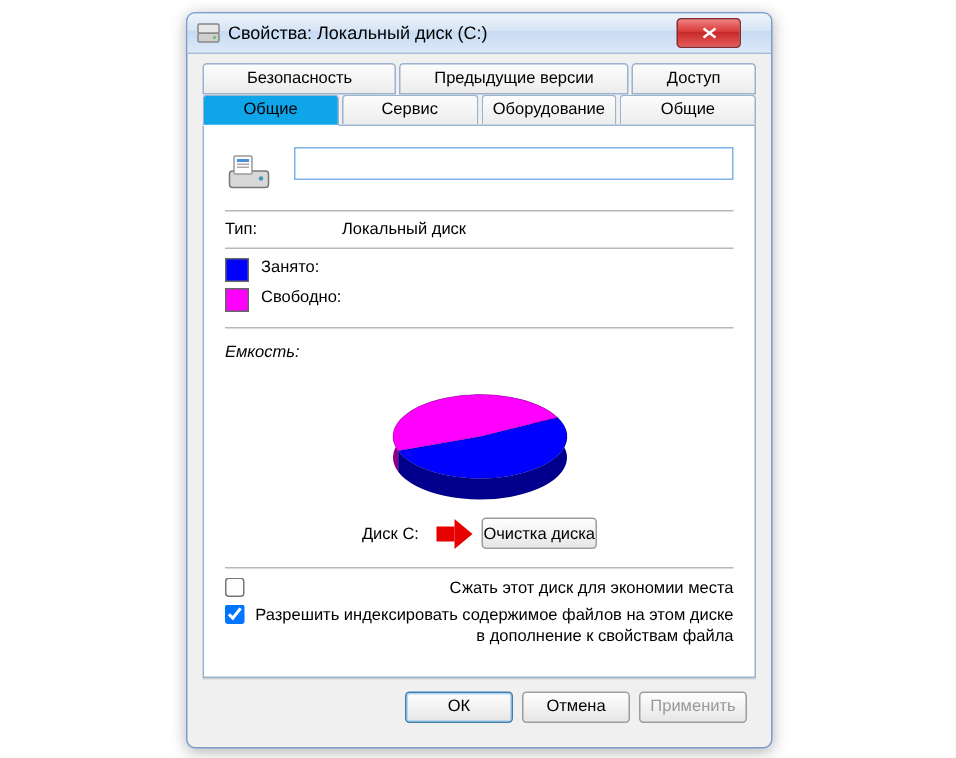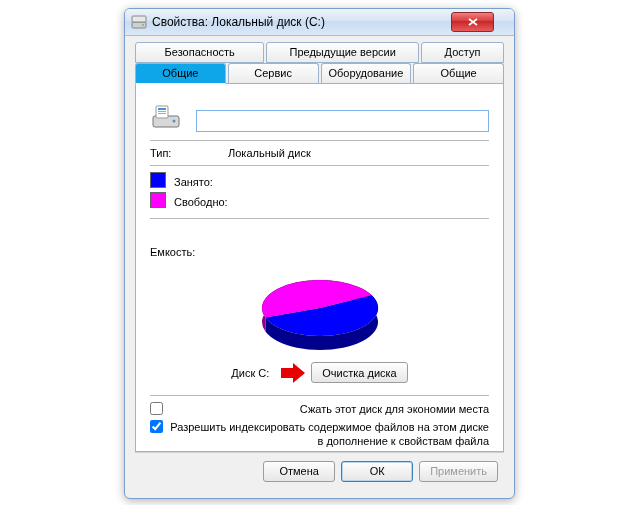--- a/index.html
+++ b/index.html
@@ -88,44 +88,44 @@
   .tabcontent {
     flex: 1;
     border: 1px solid #9bb3cf;
     background: #fff;
     margin-top: 0;
     padding: 14px 14px 8px 14px;
     box-sizing: border-box;
     position: relative;
     overflow: hidden;
   }
-  .row { display: flex; align-items: flex-end; }
+  .row { display: flex; align-items: flex-start; }
   .drive-row { height: 34px; margin-bottom: 8px; }
   .drive-icon { width: 32px; height: 32px; margin-right: 14px; }
   .name-input {
     flex: 1;
     height: 20px;
     border: 1px solid #7eb4ea;
     background: #fff;
     padding: 0 3px;
     font-size: 11px;
   }
   hr.sep { border: none; border-top: 1px solid #b8b8b8; margin: 6px 0; }
   .label-col { width: 78px; color: #000; }
   .swatch { width: 14px; height: 14px; border: 1px solid #666; margin-right: 8px; }
-  .capacity-label { margin-top: 27px; margin-bottom: 4px; }
+  .capacity-label { margin-top: 10px; margin-bottom: 4px; font-style: italic; }
   .pie-wrap { height: 96px; display: flex; align-items: flex-end; justify-content: center; position: relative; }
   .disk-row { display: flex; align-items: center; justify-content: center; gap: 6px; margin-top: 4px; }
   .disk-caption { font-size: 11px; margin-right: 6px; }
   .btn {
     height: 21px;
     border: 1px solid #9c9c9c;
     border-radius: 3px;
     background: linear-gradient(#fefefe,#e6e6e6);
-    padding: 0 10px;
+    padding: 0 0;
     font-size: 11px;
     cursor: pointer;
     font-family: inherit;
   }
   .btn.default { border-color: #3c7fb1; box-shadow: 0 0 0 1px #b5d5f0 inset; }
   .btn.disabled { color: #9a9a9a; cursor: default; }
   .check-row { display: flex; align-items: flex-start; gap: 6px; margin-top: 4px; }
   .check-row input { margin: 0; width: 13px; height: 13px; }
   .check-row label { flex:1; line-height: 14px; text-align: right; }
   .footer {
@@ -264,18 +264,18 @@
         <label for="cb1">Сжать этот диск для экономии места</label>
       </div>
       <div class="check-row">
         <input type="checkbox" id="cb2" checked="" style="">
         <label for="cb2">Разрешить индексировать содержимое файлов на этом диске в дополнение к свойствам файла</label>
       </div>
 
     </div>
 
     <div class="footer">
+      <button class="btn default" style="min-width:72px">ОК</button>
       <button class="btn" style="min-width:72px">Отмена</button>
-      <button class="btn default" style="min-width:72px">ОК</button>
       <button class="btn disabled" style="min-width:72px">Применить</button>
     </div>
   </div>
 </div>
 
 </body></html>

